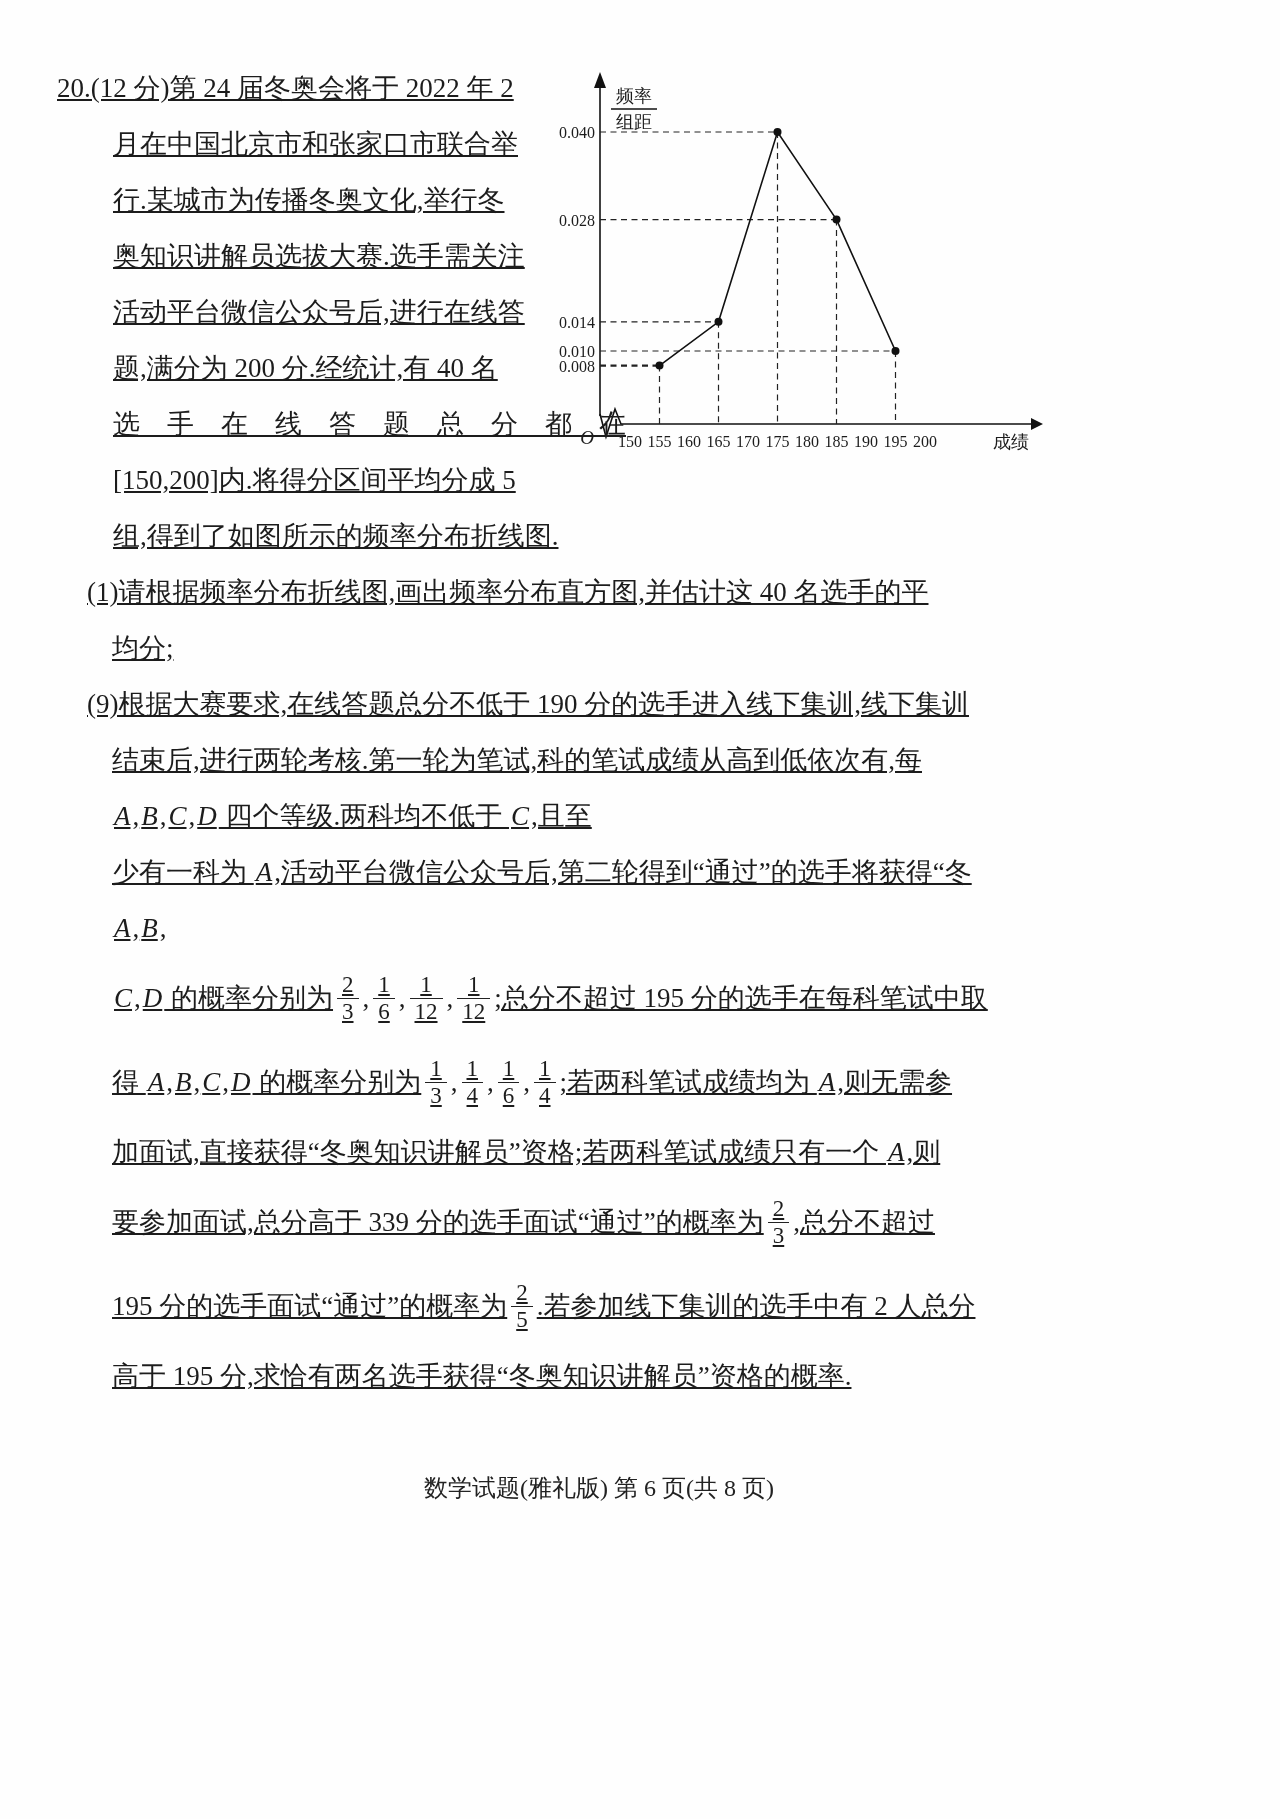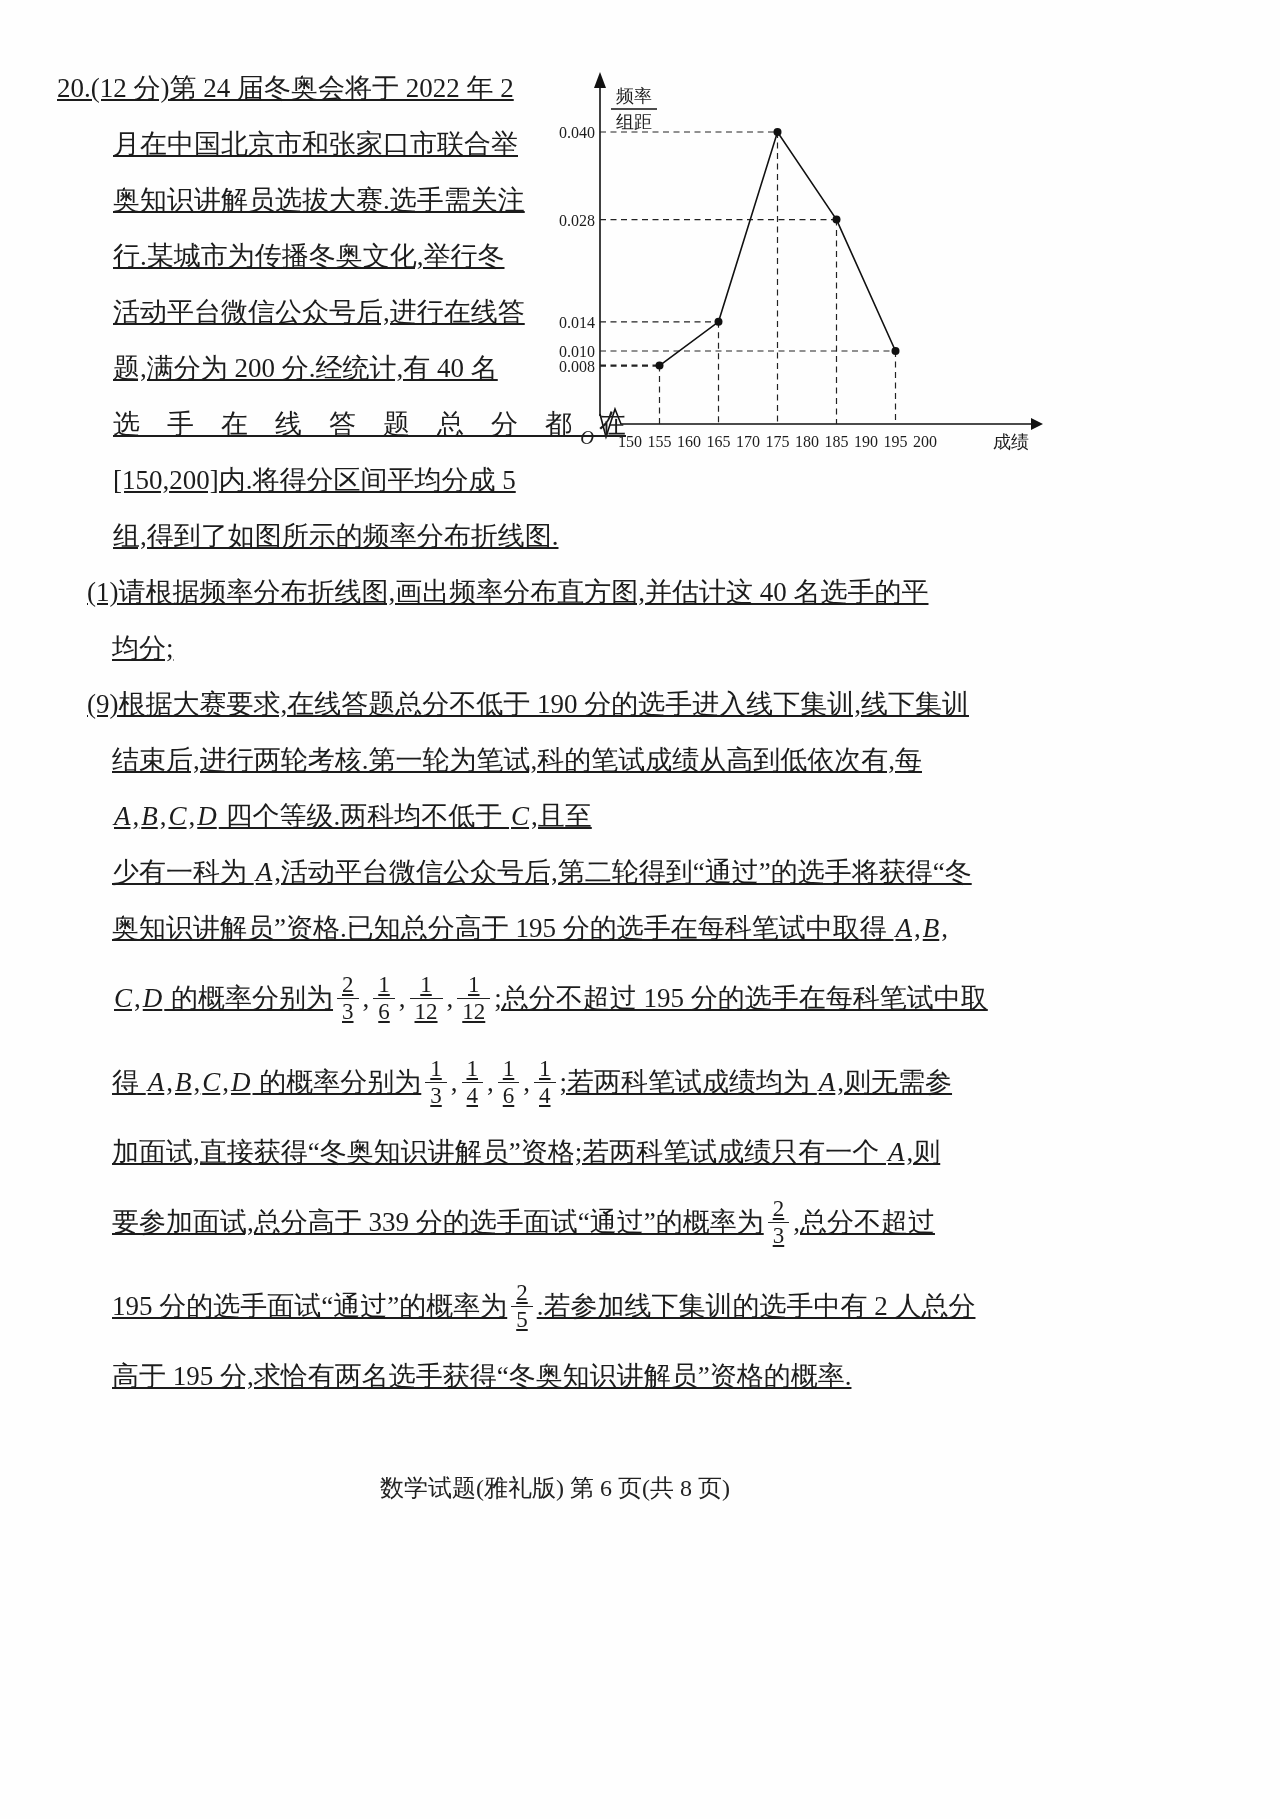--- a/index.html
+++ b/index.html
@@ -14,21 +14,21 @@
   .line.c{padding-left:55px;}    
   .mi{font-style:italic;padding:0 2px;}
   .frac{display:inline-flex;flex-direction:column;align-items:center;
         margin:0 4px;font-size:23px;line-height:1.12;}
   .frac .den{border-top:1.7px solid #222;padding:0 5px;}
   .frac .num{padding:0 5px;}
   .chart{position:absolute;left:545px;top:66px;width:505px;height:405px;text-decoration:underline;}
   .chart svg{width:100%;height:100%;}
   .chart text{font-family:"Liberation Serif","DejaVu Serif",serif;fill:#1c1c1c;}
   .footer{position:absolute;top:1472px;left:0;width:1110px;text-align:center;
-          font-size:24px;color:#222;}
+          font-size:24px;color:#222;padding-left:44px;}
 </style>
 </head>
 <body>
 
 <div class="sheet">
 
   <div class="chart">
     <svg viewBox="0 0 505 405">
 
       <line x1="55" y1="14" x2="55" y2="350" stroke="#111" stroke-width="1.6"></line>
@@ -78,38 +78,38 @@
           <text x="50" y="159.6" text-anchor="end" font-size="16">0.028</text>
           <text x="50" y="72" text-anchor="end" font-size="16">0.040</text>
         </g>
     </svg>
   </div>
 
   <div class="content">
     <div>
         <div class="line"><span>20.(12 分)第 24 届冬奥会将于 2022 年 2</span></div>
         <div class="line i1"><span>月在中国北京市和张家口市联合举</span></div>
+        <div class="line i1"><span>行.某城市为传播冬奥文化,举行冬</span></div>
         <div class="line i1"><span>奥知识讲解员选拔大赛.选手需关注</span></div>
-        <div class="line i1"><span>行.某城市为传播冬奥文化,举行冬</span></div>
         <div class="line i1"><span>活动平台微信公众号后,进行在线答</span></div>
         <div class="line i1"><span>题,满分为 200 分.经统计,有 40 名</span></div>
         <div class="line i1"><span>选　手　在　线　答　题　总　分　都　在</span></div>
         <div class="line i1"><span>[150,200]内.将得分区间平均分成 5</span></div>
         <div class="line i1"><span>组,得到了如图所示的频率分布折线图.</span></div>
       </div>
     <div>
         <div class="line m"><span>(1)请根据频率分布折线图,画出频率分布直方图,并估计这 40 名选手的平</span></div>
         <div class="line c"><span>均分;</span></div>
       </div>
     <div>
         <div class="line m"><span>(9)根据大赛要求,在线答题总分不低于 190 分的选手进入线下集训,线下集训</span></div>
         <div class="line c"><span>结束后,进行两轮考核.第一轮为笔试,科的笔试成绩从高到低依次有,每</span></div>
         <div class="line c"><span class="mi">A</span><span>,</span><span class="mi">B</span><span>,</span><span class="mi">C</span><span>,</span><span class="mi">D</span><span> 四个等级.两科均不低于 </span><span class="mi">C</span><span>,且至</span></div>
         <div class="line c"><span>少有一科为 </span><span class="mi">A</span><span>,活动平台微信公众号后,第二轮得到“通过”的选手将获得“冬</span></div>
-        <div class="line c"><span>奥知识讲解员”资格.已知总分高于 195 分的选手在每科笔试中取得 </span><span class="mi">A</span><span>,</span><span class="mi">B</span><span>,</span></div>
+        <div class="line c"><span class="mi">A</span><span>,</span><span class="mi">B</span><span>,</span></div>
         <div class="line c tall"><span class="mi">C</span><span>,</span><span class="mi">D</span><span> 的概率分别为</span><span class="frac"><span class="num">2</span><span class="den">3</span></span><span>,</span><span class="frac"><span class="num">1</span><span class="den">6</span></span><span>,</span><span class="frac"><span class="num">1</span><span class="den">12</span></span><span>,</span><span class="frac"><span class="num">1</span><span class="den">12</span></span><span>;总分不超过 195 分的选手在每科笔试中取</span></div>
         <div class="line c tall"><span>得 </span><span class="mi">A</span><span>,</span><span class="mi">B</span><span>,</span><span class="mi">C</span><span>,</span><span class="mi">D</span><span> 的概率分别为</span><span class="frac"><span class="num">1</span><span class="den">3</span></span><span>,</span><span class="frac"><span class="num">1</span><span class="den">4</span></span><span>,</span><span class="frac"><span class="num">1</span><span class="den">6</span></span><span>,</span><span class="frac"><span class="num">1</span><span class="den">4</span></span><span>;若两科笔试成绩均为 </span><span class="mi">A</span><span>,则无需参</span></div>
         <div class="line c"><span>加面试,直接获得“冬奥知识讲解员”资格;若两科笔试成绩只有一个 </span><span class="mi">A</span><span>,则</span></div>
         <div class="line c tall"><span>要参加面试,总分高于 339 分的选手面试“通过”的概率为</span><span class="frac"><span class="num">2</span><span class="den">3</span></span><span>,总分不超过</span></div>
         <div class="line c tall"><span>195 分的选手面试“通过”的概率为</span><span class="frac"><span class="num">2</span><span class="den">5</span></span><span>.若参加线下集训的选手中有 2 人总分</span></div>
         <div class="line c"><span>高于 195 分,求恰有两名选手获得“冬奥知识讲解员”资格的概率.</span></div>
       </div>
   </div>
 
   <div class="footer">数学试题(雅礼版)  第 6 页(共 8 页)</div>

